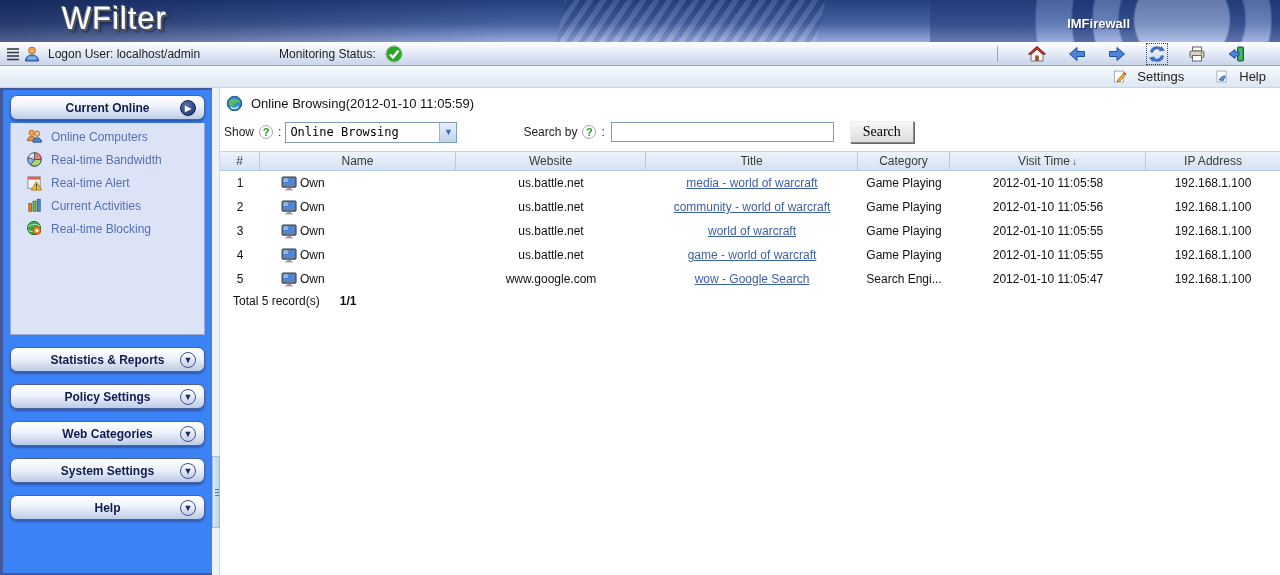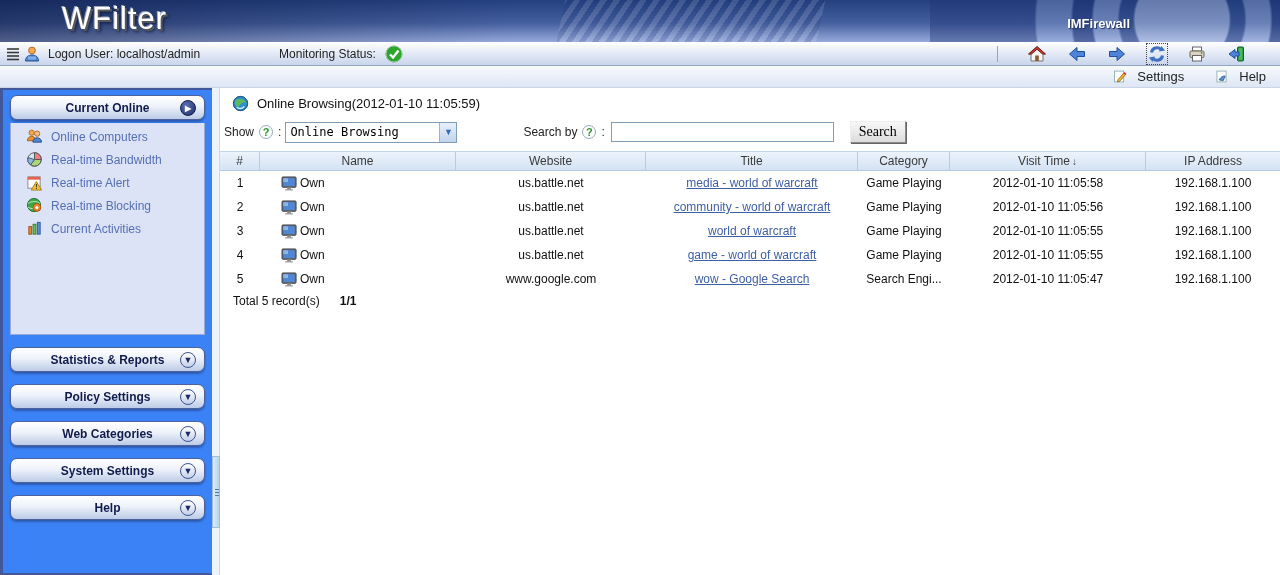--- a/index.html
+++ b/index.html
@@ -51,34 +51,34 @@
   .acc-group { margin-top:6px; }
   .acc-group .acc-btn { margin-top:12px; }
 
   
   .splitter { width:8px; background:#eef3f9; border-right:1px solid #cfd8e6; position:relative; }
   .splitter .handle { position:absolute; top:368px; left:0; width:8px; height:72px; background:linear-gradient(90deg,#dcebf7,#b8d4ec); border:1px solid #9fbcd8; }
   .splitter .grip { position:absolute; top:32px; left:2px; width:4px; height:1px; background:#5a7aa0; box-shadow:0 3px 0 #5a7aa0, 0 6px 0 #5a7aa0; }
 
   
   .main { flex:1; background:#fff; font-size:12px; color:#222; }
-  .page-title { display:flex; align-items:center; gap:8px; padding:7px 0 3px 12px; font-size:13px; color:#111; }
+  .page-title { display:flex; align-items:center; gap:8px; padding:7px 0 3px 6px; font-size:13px; color:#111; }
   .page-title .ico { width:17px; height:17px; }
 
   .filter-row { display:flex; align-items:center; padding:6px 0 6px 4px; }
   .qmark { width:14px; height:14px; border-radius:50%; border:1px solid #9ab; background:#fff; color:#2a9a2a; font-size:11px; font-weight:bold;
      line-height:12px; text-align:center; display:inline-block; margin:0 5px; cursor:pointer; }
   .colon { margin-right:4px; }
   .fake-select { width:172px; height:21px; border:1px solid #7f9db9; background:#fff; display:flex; align-items:center; cursor:pointer; }
   .fake-select .sel-text { flex:1; padding-left:4px; font-family:"DejaVu Sans Mono",monospace; font-size:12px; color:#000; }
   .fake-select .sel-btn { width:17px; height:19px; background:linear-gradient(180deg,#e8f0fb,#c0d4ee); border-left:1px solid #9ab4d4; color:#3a68b8;
      font-size:9px; line-height:19px; text-align:center; }
   .searchby-label { margin-left:66px; }
   .search-input { width:223px; height:20px; border:1px solid #7f9db9; margin-left:2px; padding:0 3px; font-size:12px; }
-  .search-btn { margin-left:16px; width:56px; height:22px; font-family:"Liberation Serif",serif; font-size:14px; color:#000;
+  .search-btn { margin-left:16px; width:64px; height:22px; font-family:"Liberation Serif",serif; font-size:14px; color:#000;
      background:linear-gradient(180deg,#f8f8f8,#dcdcdc); border:1px solid #888; border-top-color:#eee; border-left-color:#eee;
      box-shadow:1px 1px 0 #666; cursor:pointer; }
 
   
   .tbl { width:100%; margin-top:2px; }
   .thead { display:flex; height:20px; background:linear-gradient(180deg,#ecf3fc 0%,#dfeaf7 55%,#d3e2f4 100%);
      border-top:1px solid #c3d5ea; border-bottom:1px solid #b7cbe3; color:#3a3a3a; }
   .th { display:flex; align-items:center; justify-content:center; border-right:1px solid #b7cbe3; height:100%; font-size:12px; }
   .th:last-child { border-right:none; }
   .tr { display:flex; height:24px; align-items:center; }
@@ -283,29 +283,29 @@
         <span>Real-time Bandwidth</span>
       </div>
       <div class="nav-item">
         <svg class="ico">
             <use href="#i-alert"></use>
           </svg>
         <span>Real-time Alert</span>
       </div>
       <div class="nav-item">
         <svg class="ico">
+            <use href="#i-bars"></use>
+          </svg>
+        <span>Current Activities</span>
+      </div>
+      <div class="nav-item">
+        <svg class="ico">
             <use href="#i-globe-gear"></use>
           </svg>
         <span>Real-time Blocking</span>
-      </div>
-      <div class="nav-item">
-        <svg class="ico">
-            <use href="#i-bars"></use>
-          </svg>
-        <span>Current Activities</span>
       </div>
     </div>
     <div class="acc-group">
       <div class="acc-btn">
         <span>Statistics &amp; Reports</span>
         <span class="disc chev">▼</span>
       </div>
       <div class="acc-btn">
         <span>Policy Settings</span>
         <span class="disc chev">▼</span>

